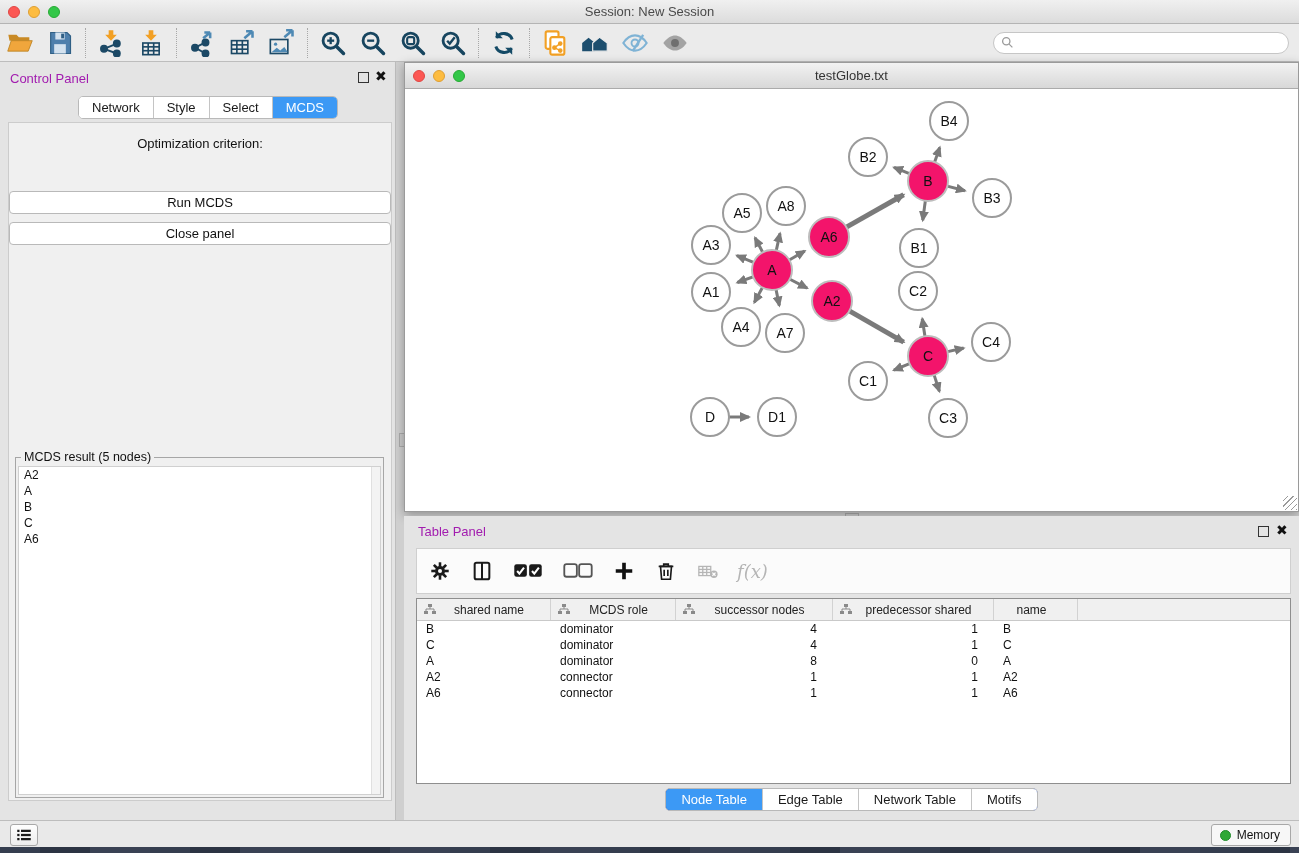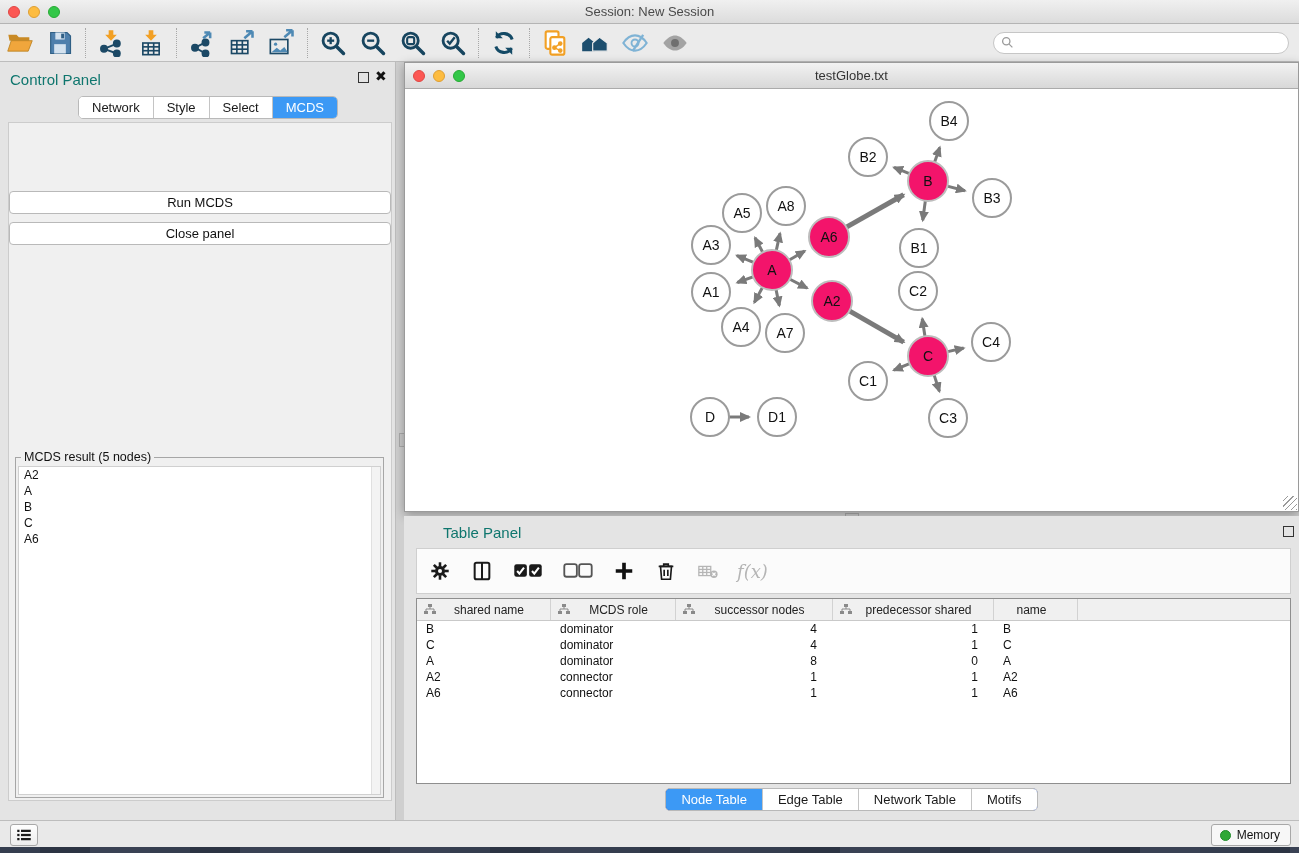--- a/index.html
+++ b/index.html
@@ -26,21 +26,21 @@
   .searchbox { margin-left:auto; margin-right:10px; width:296px; height:22px; background:#fff;
     border:1px solid #c6c6c6; border-radius:12px; display:flex; align-items:center; padding-left:7px; }
   .searchbox input { border:none; outline:none; flex:1; font-size:12px; background:transparent; margin-left:4px; }
 
   
   .content { position:absolute; left:0; top:62px; width:1299px; height:758px; background:#cfcfcf; }
 
   
   .cpanel { position:absolute; left:0; top:0; width:396px; height:758px; background:#e4e4e4; border-right:1px solid #bdbdbd; }
   .panel-titlerow { position:relative; height:28px; }
-  .panel-title { position:absolute; left:10px; top:9px; font-size:15px; color:#0f766e; }
+  .panel-title { position:absolute; left:10px; top:9px; font-size:13px; color:#a21caf; }
   .float-btn { position:absolute; top:10px; width:11px; height:11px; border:1.5px solid #333; background:transparent; }
   .close-btn { position:absolute; top:7px; font-size:14px; font-weight:bold; color:#111; line-height:14px; }
   .ctabs { position:absolute; left:78px; top:34px; display:flex; border:1px solid #b9b9b9; border-radius:5px; overflow:hidden; background:#fff; }
   .ctab { padding:3px 13px; font-size:13px; color:#1a1a1a; background:#fff; border-right:1px solid #c4c4c4; }
   .ctab:last-child { border-right:none; }
   .ctab.active { background:#3c99f5; color:#fff; }
   .cpanel-inner { position:absolute; left:8px; top:60px; width:384px; height:679px; background:#f0f0f0; border:1px solid #cccccc; }
   .opt-label { margin-top:13px; text-align:center; font-size:13px; color:#111; }
   .dropdown { position:absolute; left:34px; top:32px; width:313px; height:23px; background:#fff;
     border:1px solid #b3b3b3; border-radius:4px; display:flex; align-items:center; }
@@ -68,21 +68,21 @@
   .canvas svg.edges { position:absolute; left:0; top:0; }
   .gnode { position:absolute; border-radius:50%; display:flex; align-items:center; justify-content:center;
     font-size:14px; color:#111; background:#fff; border:2px solid #9b9b9b; }
   .gnode.mcds { background:#f3146b; border-color:#bdbdbd; }
   .grip { position:absolute; right:1px; bottom:1px; width:14px; height:14px;
     background:repeating-linear-gradient(135deg, transparent 0 3px, #9a9a9a 3px 4px); }
   .vthumb { position:absolute; left:3px; top:371px; width:6px; height:14px; background:#c9c9c9; border:1px solid #aaa; }
   .hthumb { position:absolute; left:449px; top:451px; width:14px; height:5px; background:#c9c9c9; border:1px solid #aaa; }
 
   
-  .tpanel { position:absolute; left:8px; top:454px; width:895px; height:304px; background:#e4e4e4;padding-left:25px; }
+  .tpanel { position:absolute; left:8px; top:454px; width:895px; height:304px; background:#e4e4e4; }
   .tpanel .panel-title { left:14px; top:8px; }
   .ttoolbar { position:absolute; left:12px; top:32px; width:875px; height:46px; background:#fbfbfb;
     border:1px solid #cfcfcf; display:flex; align-items:center; padding-left:10px; gap:16px; }
   .tticon { width:26px; height:26px; display:flex; align-items:center; justify-content:center; }
   .tticon svg { width:22px; height:22px; }
   .fx { font-family:"DejaVu Serif","Liberation Serif",serif; font-style:italic; font-size:18px; color:#b5b5b5; }
   .dtable { position:absolute; left:12px; top:82px; width:875px; height:186px; background:#fff; border:1px solid #8e8e8e; }
   .thead { display:flex; height:22px; background:#f0f0f0; border-bottom:1px solid #c9c9c9; }
   .th { display:flex; align-items:center; font-size:12px; color:#222; border-right:1px solid #d2d2d2; position:relative; }
   .th .sitemap { margin-left:7px; }
@@ -283,20 +283,21 @@
       <div class="float-btn" style="left:358px;"></div>
       <div class="close-btn" style="left:375px;">✖</div>
     </div>
     <div class="ctabs">
         <div class="ctab">Network</div>
         <div class="ctab">Style</div>
         <div class="ctab">Select</div>
         <div class="ctab active">MCDS</div>
       </div>
     <div class="cpanel-inner">
+      <div class="opt-label">Optimization criterion:</div>
       <div class="cp-buttons">
         <button class="cbtn">Run MCDS</button>
         <button class="cbtn">Close panel</button>
       </div>
       <div class="fieldset">
         <span class="legend">MCDS result (5 nodes)</span>
         <div class="mcds-list">
           <div>
               <div class="mcds-item">A2</div>
               <div class="mcds-item">A</div>

